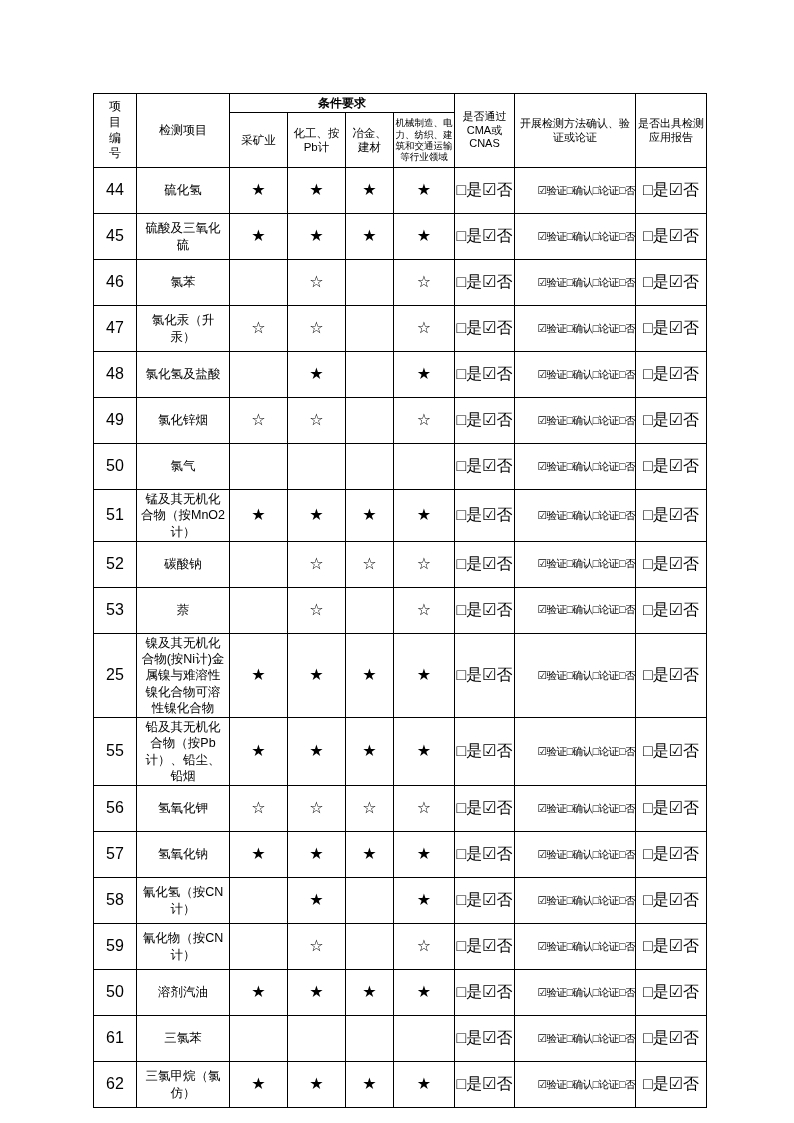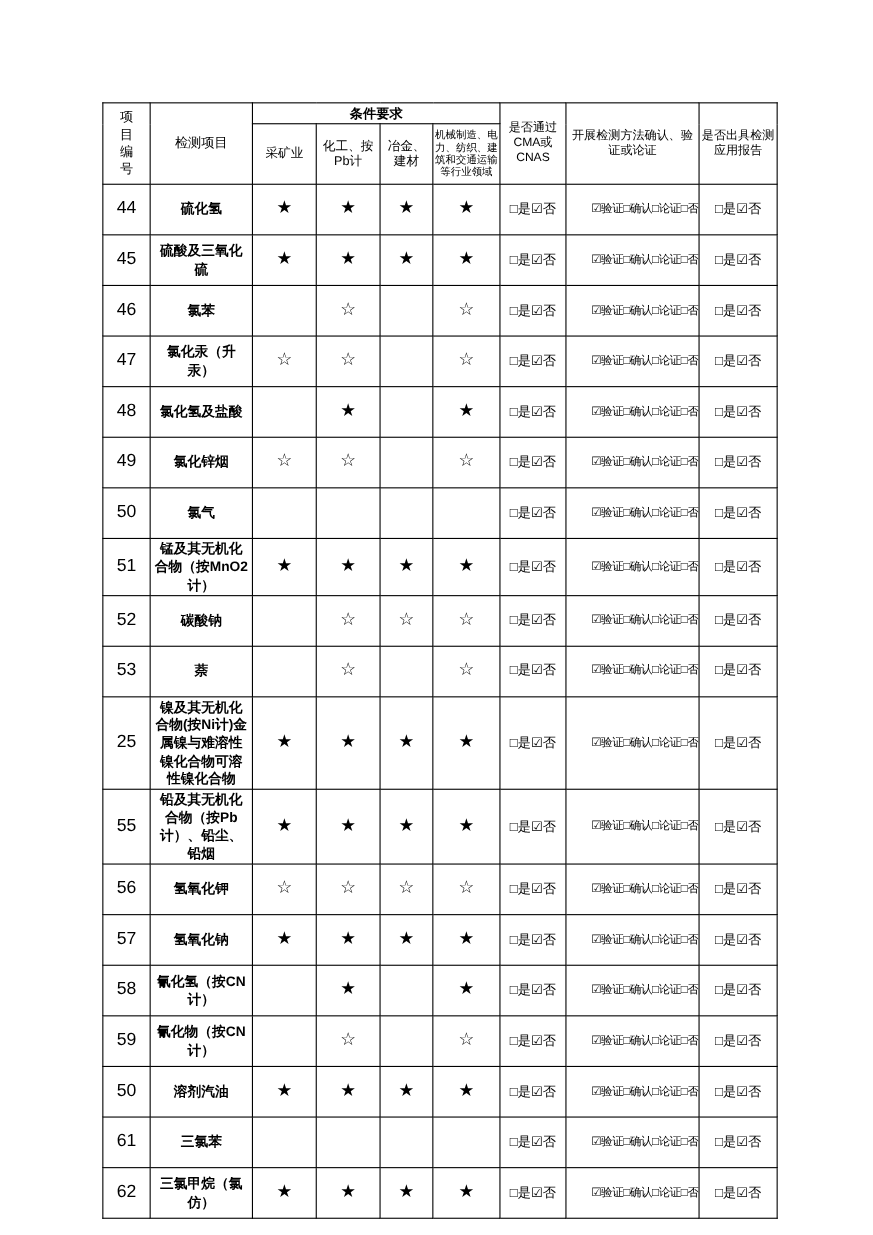--- a/index.html
+++ b/index.html
@@ -16,23 +16,23 @@
     border:1px solid #000; text-align:center; vertical-align:middle;
     font-weight:normal; padding:1px 2px; overflow:hidden;
   }
   .detection th { font-size:12px; line-height:1.25; }
   th.cond-head { height:16px;font-weight:bold; }
   th.industry { height:52px; font-size:11.5px; }
   th.industry.small { font-size:9.5px; padding:0; line-height:1.2;margin-left:15px; }
   th.wrap { font-size:11px; padding:0 1px; }
   td { height:43px; font-size:12.5px; line-height:1.3; }
   td.no { font-size:16px; }
-  td.item { padding:1px 3px;font-weight:bold; }
+  td.item { padding:1px 3px; }
   td.star { font-size:16px; }
-  td.check { font-size:12px; white-space:nowrap; padding:0; }
+  td.check { font-size:16px; white-space:nowrap; padding:0; }
   td.method { font-size:10.5px; letter-spacing:-0.4px;text-align:right; }
   .vtext {
     width:13px; margin:0 auto; word-break:break-all;
     line-height:1.3; font-size:12px; text-align:center;
   }
 </style>
 </head>
 <body>
 
 <div class="page">

